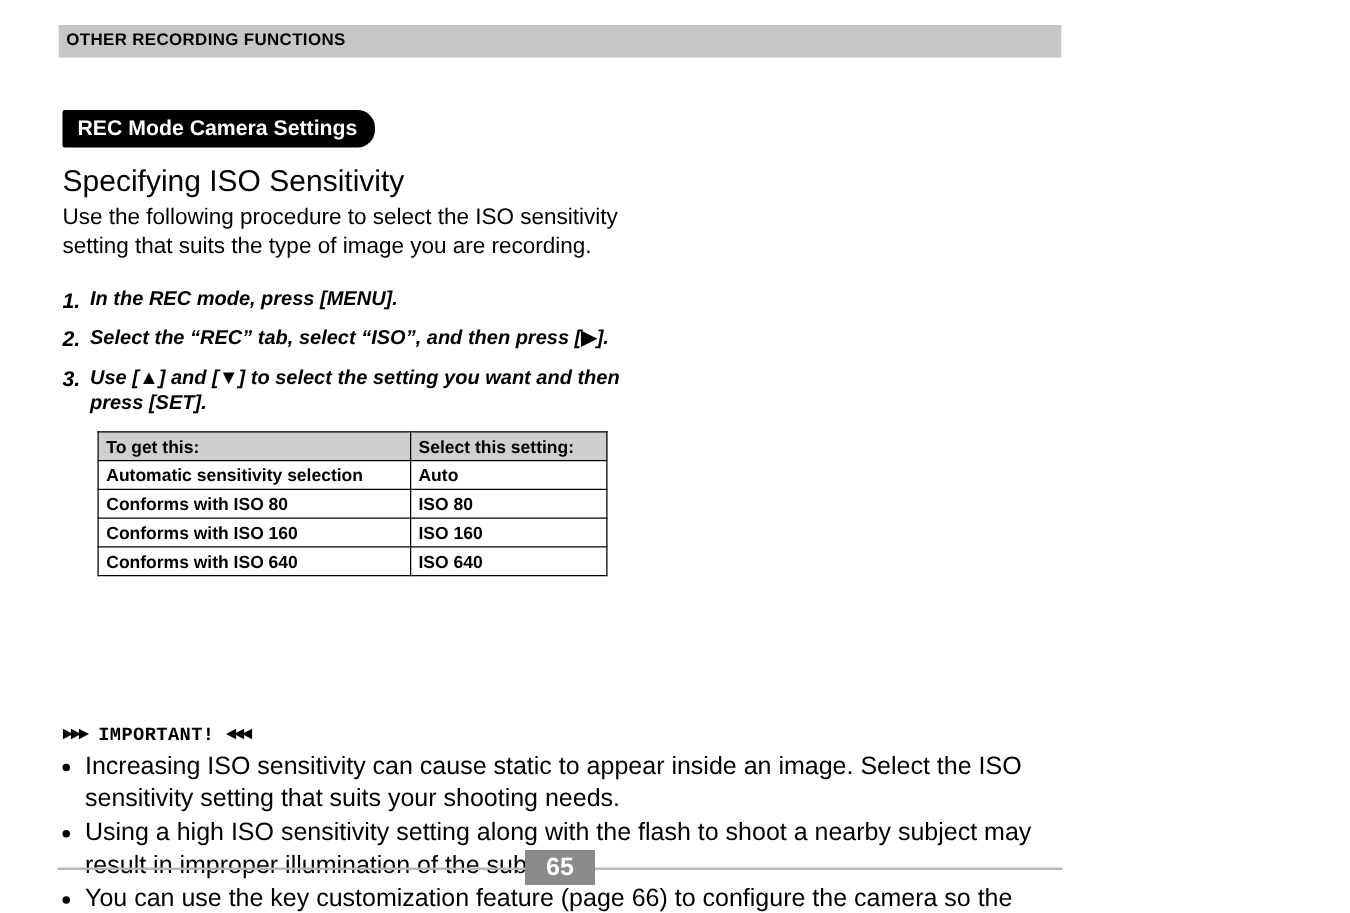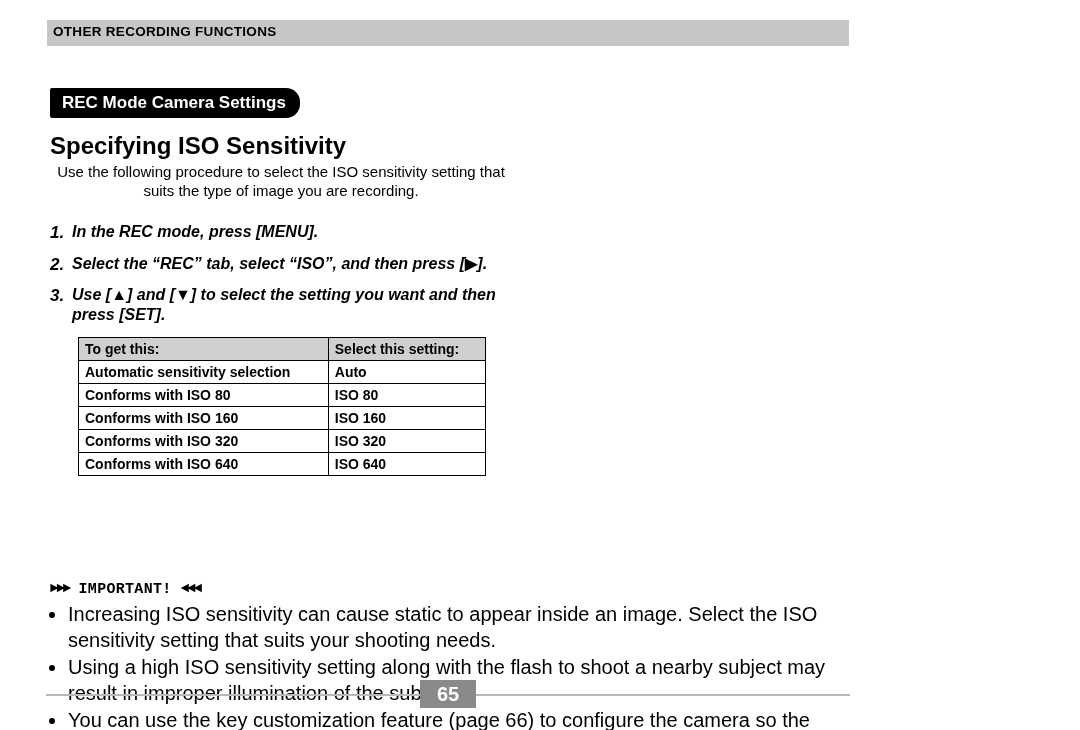--- a/index.html
+++ b/index.html
@@ -55,28 +55,27 @@
     display: inline-block;
     background: #000;
     color: #fff;
     font-size: 17px;
     font-weight: bold;
     padding: 5px 14px 5px 12px;
     border-radius: 2px 14px 14px 2px;
   }
   .heading {
     font-size: 24px;
-    font-weight: bold;
+    font-weight: normal;
     margin: 14px 0 2px 0;
   }
   .para {
-    font-size: 15px;
+    font-size: 18px;
     line-height: 1.28;
     margin: 2px 0 0 0;
-    text-align: center;
   }
   .steps {
     margin: 22px 0 0 0;
     padding: 0 0 0 0;
   }
   .step {
     display: flex;
     align-items: flex-start;
     font-size: 16px;
     font-weight: bold;
@@ -209,24 +208,20 @@
             <td>Automatic sensitivity selection</td>
             <td>Auto</td>
           </tr>
           <tr>
             <td>Conforms with ISO 80</td>
             <td>ISO 80</td>
           </tr>
           <tr>
             <td>Conforms with ISO 160</td>
             <td>ISO 160</td>
-          </tr>
-          <tr>
-            <td>Conforms with ISO 320</td>
-            <td>ISO 320</td>
           </tr>
           <tr>
             <td>Conforms with ISO 640</td>
             <td>ISO 640</td>
           </tr>
         </tbody>
       </table>
     </div>
 
     <div class="col-right">

